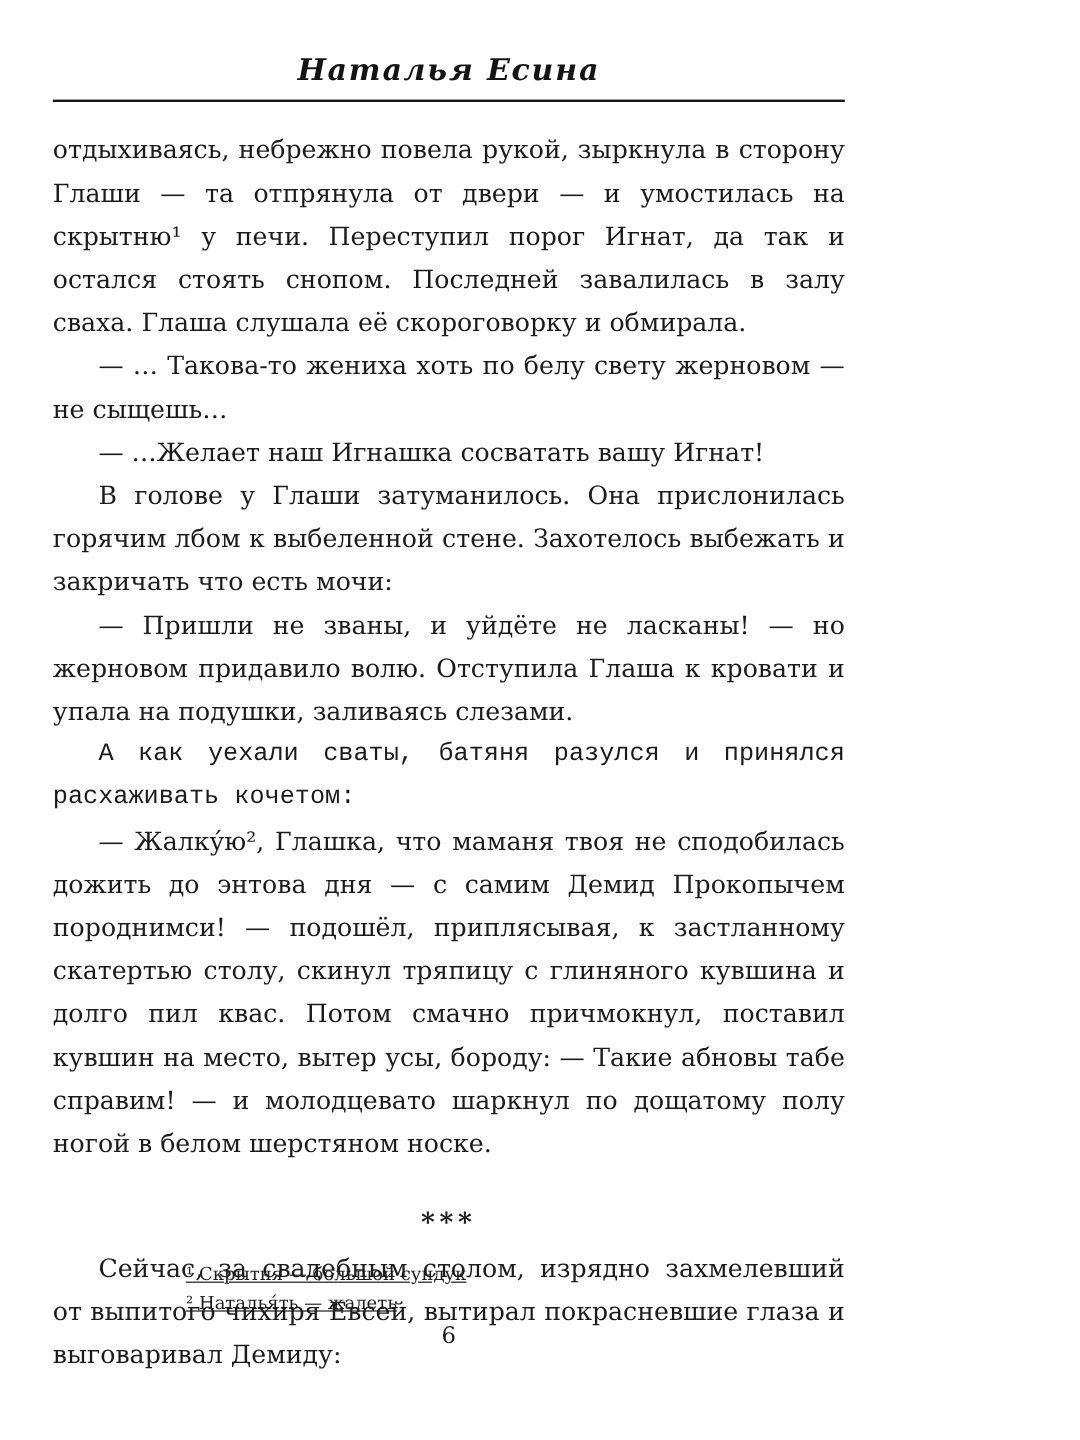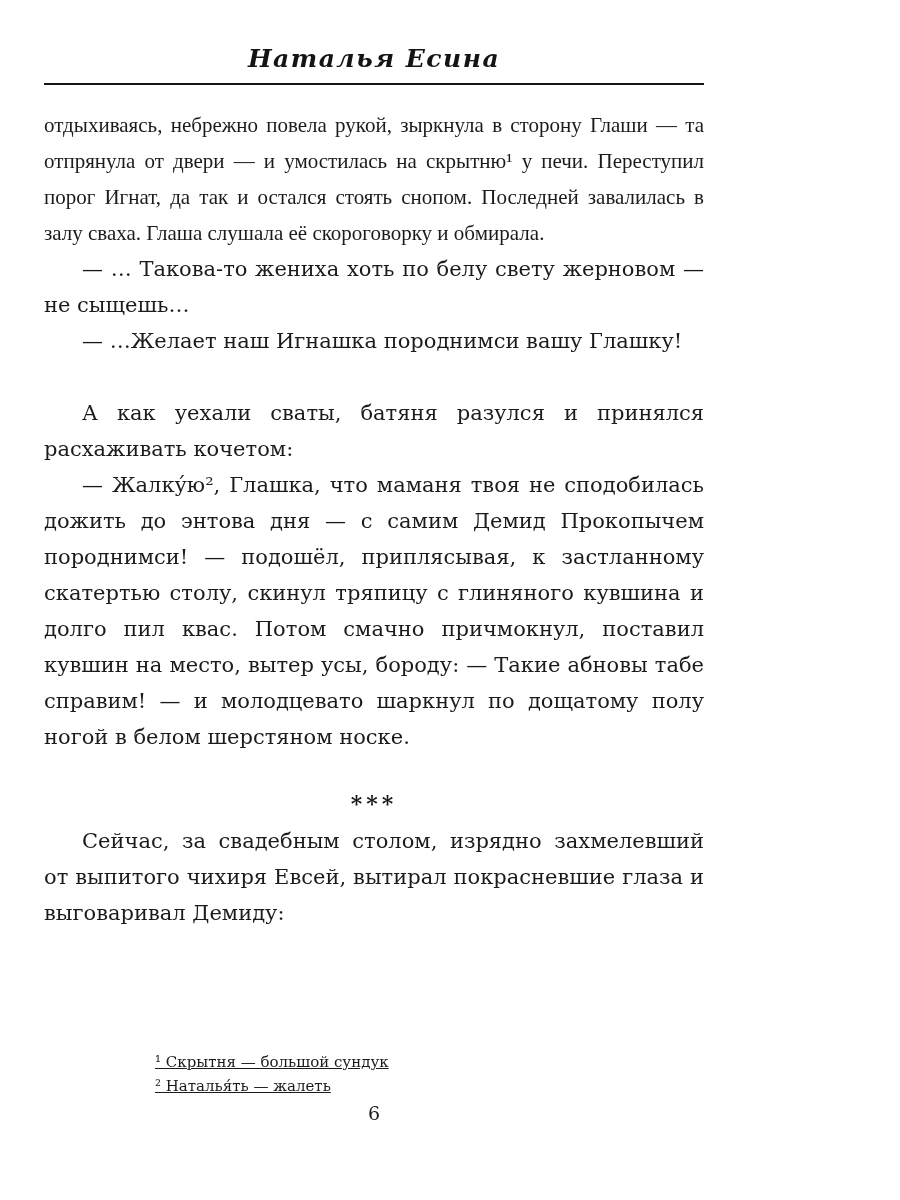--- a/index.html
+++ b/index.html
@@ -39,28 +39,27 @@
     line-height: 36px;
     text-align: justify;
     color: #1b1b1b;
   }
   .body-text p {
     margin: 0;
     padding: 0;
   }
   .body-text p.continuation {
     text-indent: 0;
-    font-family: Liberation Serif, serif;
   }
   .body-text p.indented {
     text-indent: 38px;
   }
   .body-text p.new-section {
     text-indent: 38px;
-    margin-top: 36px;
+    font-family: Liberation Mono, monospace;
   }
   .body-text p.separator {
     text-align: center;
     text-indent: 0;
     font-weight: 700;
     font-size: 22px;
     letter-spacing: 4px;
     margin-top: 30px;
     margin-bottom: 2px;
   }
@@ -93,21 +92,23 @@
 
 <div class="page">
 
   <div class="header">Наталья Есина</div>
 
   <hr class="header-rule">
 
   <div class="body-text">
       <p class="continuation">отдыхиваясь, небрежно повела рукой, зыркнула в сторону Глаши — та отпрянула от двери — и умостилась на скрытню¹ у печи. Переступил порог Игнат, да так и остался стоять снопом. Последней завалилась в залу сваха. Глаша слушала её скороговорку и обмирала.</p>
       <p class="indented">— … Такова-то жениха хоть по белу свету жерновом — не сыщешь…</p>
-      <p class="indented">— …Желает наш Игнашка породнимси вашу Глашку!</p>
+      <p class="indented">— …Желает наш Игнашка сосватать вашу Игнат!</p>
+      <p class="indented">В голове у Глаши затуманилось. Она прислонилась горячим лбом к выбеленной стене. Захотелось выбежать и закричать что есть мочи:</p>
+      <p class="indented">— Пришли не званы, и уйдёте не ласканы! — но жерновом придавило волю. Отступила Глаша к кровати и упала на подушки, заливаясь слезами.</p>
       <p class="new-section">А как уехали сваты, батяня разулся и принялся расхаживать кочетом:</p>
       <p class="indented">— Жалку́ю², Глашка, что маманя твоя не сподобилась дожить до энтова дня — с самим Демид Прокопычем породнимси! — подошёл, приплясывая, к застланному скатертью столу, скинул тряпицу с глиняного кувшина и долго пил квас. Потом смачно причмокнул, поставил кувшин на место, вытер усы, бороду: — Такие абновы табе справим! — и молодцевато шаркнул по дощатому полу ногой в белом шерстяном носке.</p>
       <p class="separator">***</p>
       <p class="indented">Сейчас, за свадебным столом, изрядно захмелевший от выпитого чихиря Евсей, вытирал покрасневшие глаза и выговаривал Демиду:</p>
     </div>
 
   <div class="footnotes">
       <p>¹ Скрытня — большой сундук</p>
       <p>² Наталья́ть — жалеть</p>
     </div>

